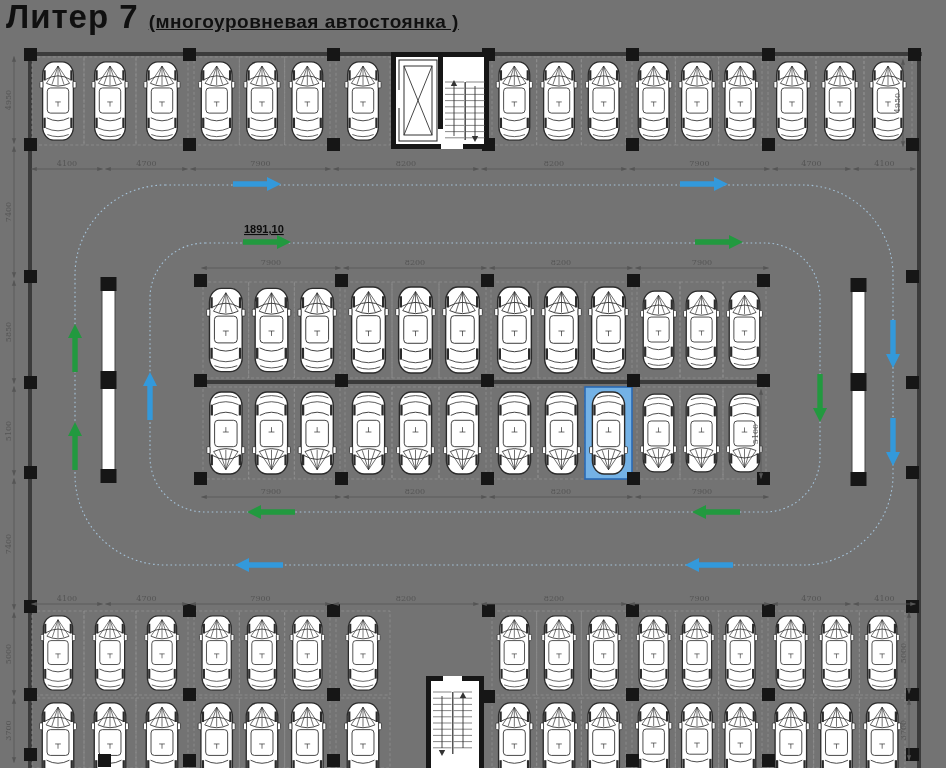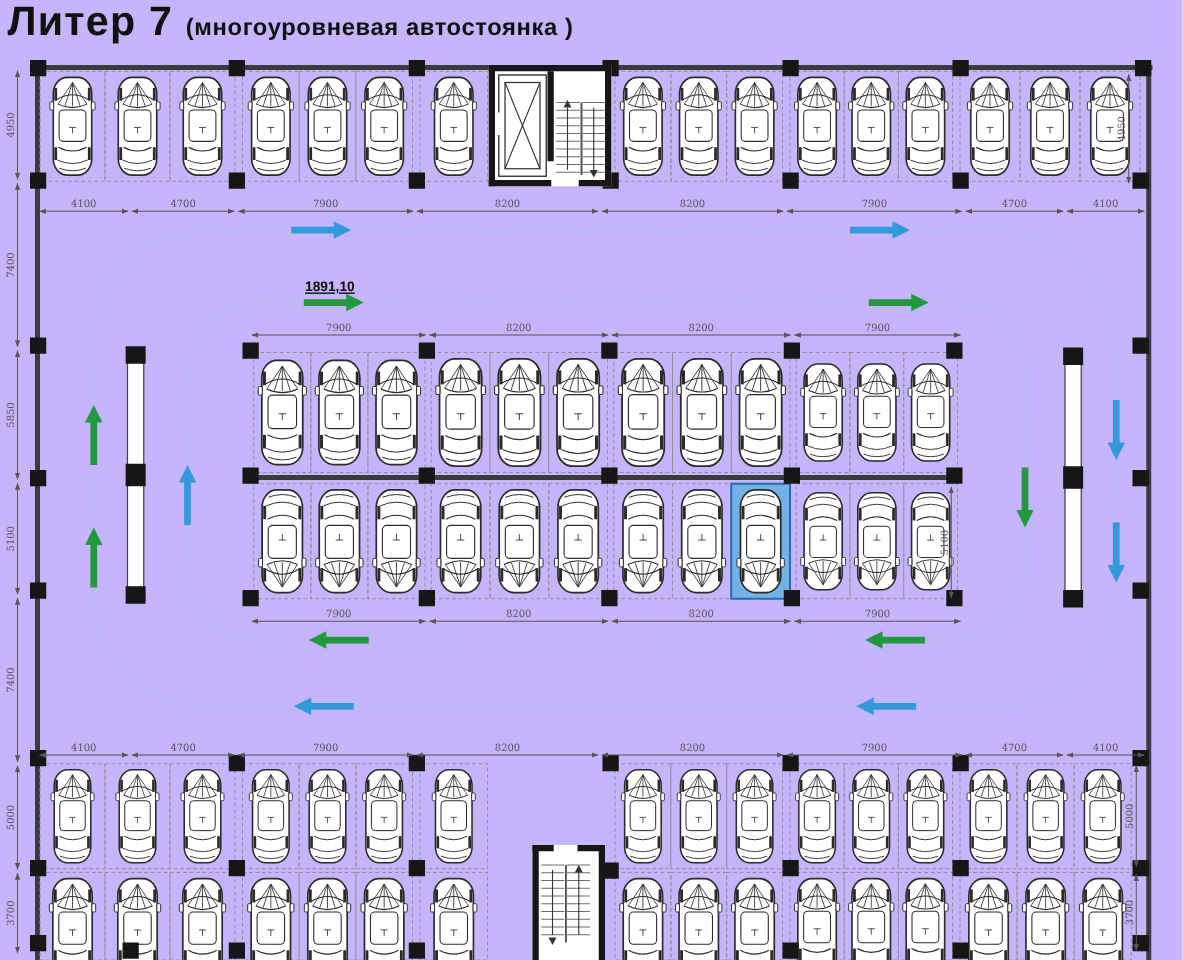--- a/index.html
+++ b/index.html
@@ -1,21 +1,21 @@
 <!DOCTYPE html>
 <html><head>
 <meta charset="utf-8">
 <style>
   html,body{margin:0;padding:0;background:#fff;}
-  .stage{position:relative;width:946px;height:768px;background:#c4b5fd;overflow:hidden;
+  .stage{position:relative;width:946px;height:768px;background:#737373;overflow:hidden;
          font-family:"Liberation Sans",sans-serif;}
   .stage svg{position:absolute;top:0;left:0;}
   header{position:absolute;top:-2px;left:6px;z-index:2;display:flex;align-items:baseline;gap:10px;white-space:nowrap;}
   .t-main{font-size:33px;font-weight:700;letter-spacing:1px;color:#101010;}
-  .t-sub{font-size:19px;font-weight:600;letter-spacing:.5px;color:#101010;}
+  .t-sub{font-size:19px;font-weight:600;letter-spacing:.5px;color:#101010;text-decoration:underline;}
 </style>
 </head>
 <body>
 
 <div class="stage">
   <header>
     <span class="t-main">Литер 7</span>
     <span class="t-sub">(многоуровневая автостоянка )</span>
   </header>
 

